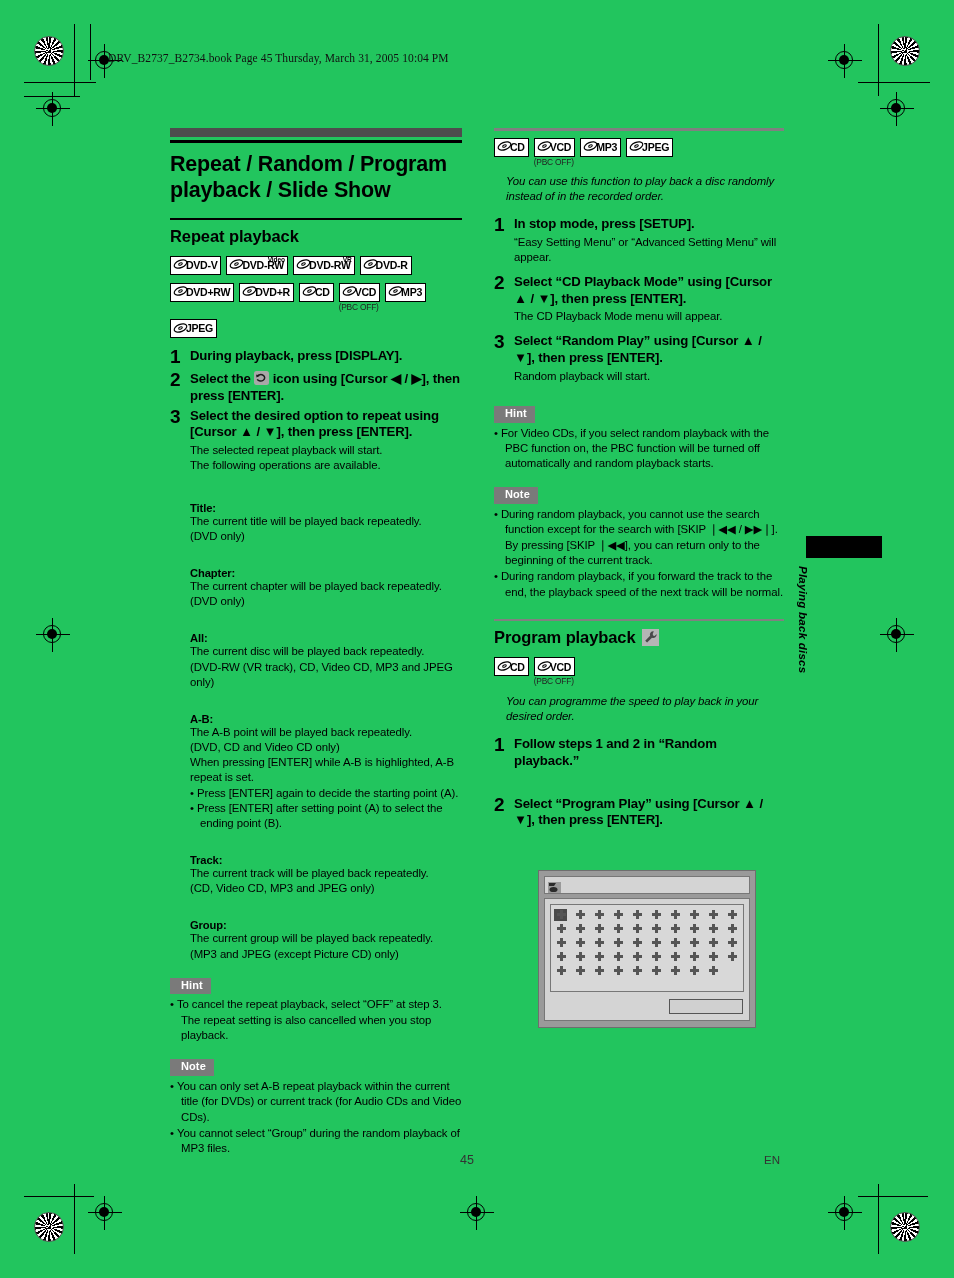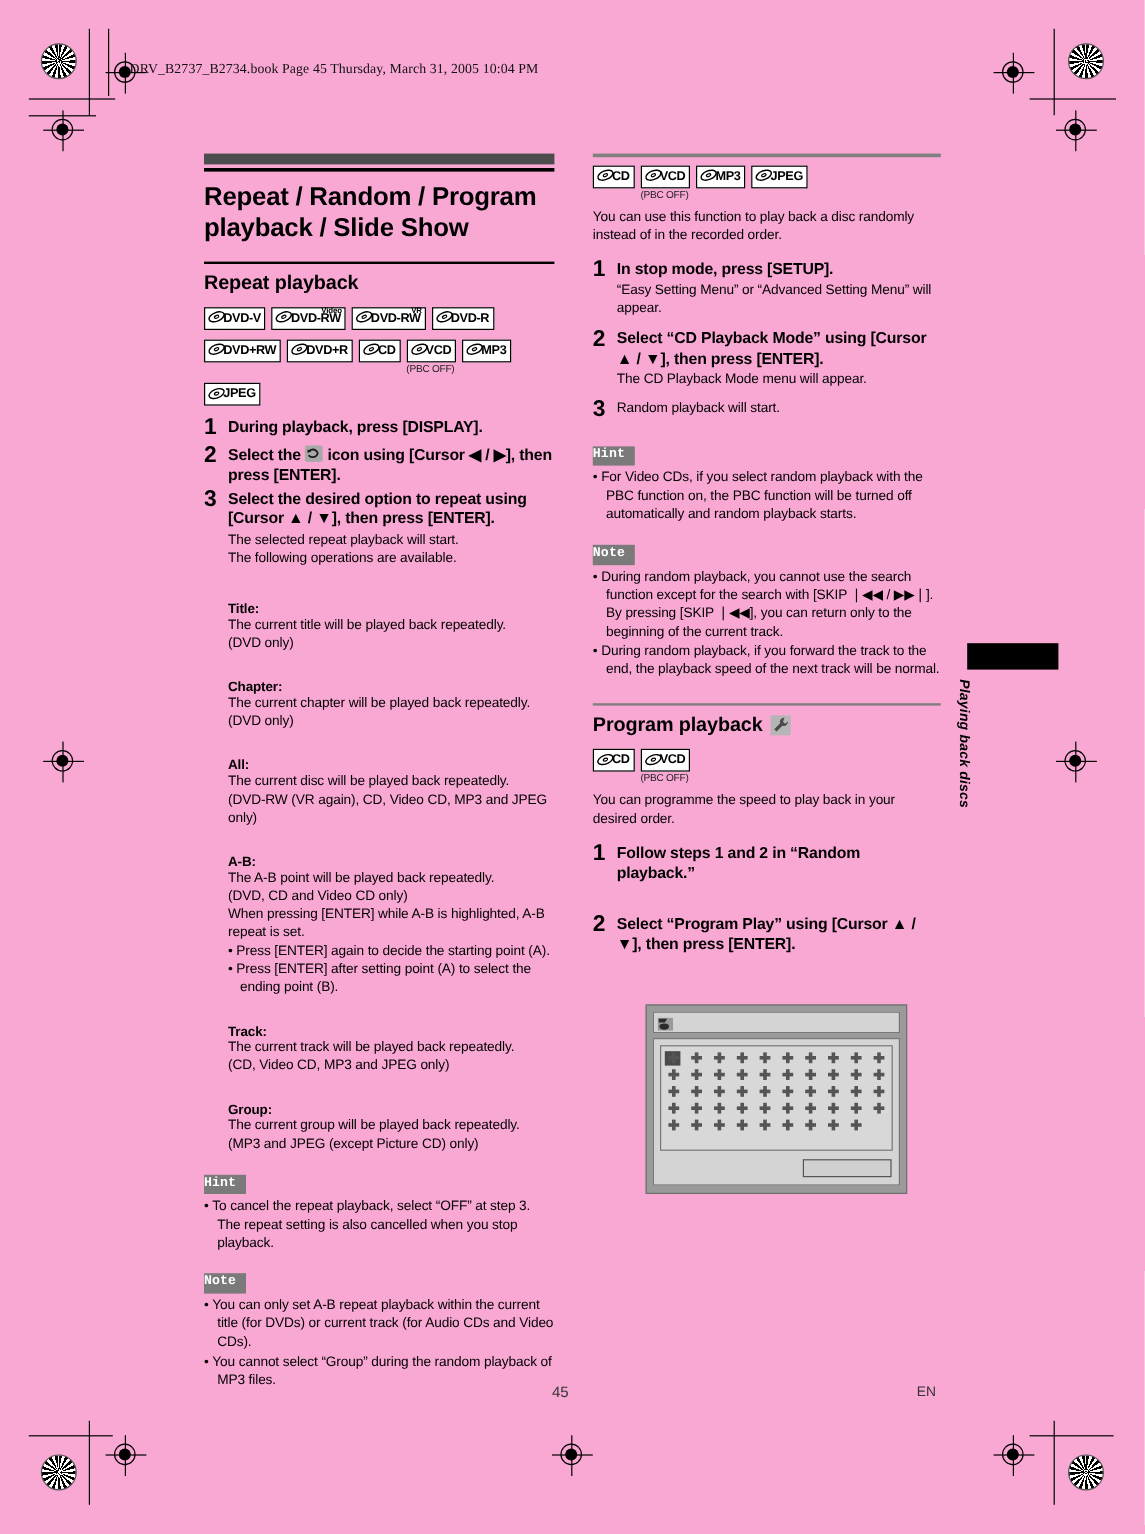--- a/index.html
+++ b/index.html
@@ -9,21 +9,21 @@
   }
   body {
     font-family: "Liberation Sans", sans-serif;
     color: #000;
   }
   #page {
     position: relative;
     width: 954px;
     height: 1278px;
     overflow: hidden;
-    background: #f9a8d4;
+    background: #22c55e;
   }
 
   
   .reg-cross {
     position: absolute;
     width: 34px; height: 34px;
   }
   .reg-cross .ring {
     position: absolute;
     left: 7px; top: 7px;
@@ -259,24 +259,23 @@
   
   .callout {
     margin-top: 13px;
   }
   .callout-tag {
     display: inline-block;
     background: #7a7a7a;
     color: #fff;
     font-size: 11px;
     font-weight: bold;
-    padding: 1px 8px 2px 0;
+    padding: 1px 8px 2px 11px;
     letter-spacing: 0.1px;
     line-height: 1.25;
-    font-family: Liberation Mono, monospace;
   }
   .callout ul {
     margin: 3px 0 0 0;
     padding: 0;
     list-style: none;
   }
   .callout li {
     font-size: 11.4px;
     line-height: 1.34;
     padding-left: 11px;
@@ -284,22 +283,23 @@
     margin-bottom: 1px;
     letter-spacing: -0.1px;
   }
   .callout li:before {
     content: "\2022\00a0";
   }
 
   .para {
     font-size: 11.4px;
     line-height: 1.34;
-    margin: 0 0 10px 0;
+    margin: 0 0 10px 12px;
     letter-spacing: -0.1px;
+    font-style: italic;
   }
 
   
   .screen-mock {
     margin: 18px auto 0 44px;
     width: 218px;
     height: 158px;
     background: #9a9a9a;
     border: 1px solid #6e6e6e;
     box-sizing: border-box;
@@ -636,21 +636,21 @@
 
     <div class="defs" id="repeat-defs">
         <div class="def-term">Title:</div>
         <div class="def-text">The current title will be played back repeatedly.</div>
         <div class="def-text">(DVD only)</div>
         <div class="def-term">Chapter:</div>
         <div class="def-text">The current chapter will be played back repeatedly.</div>
         <div class="def-text">(DVD only)</div>
         <div class="def-term">All:</div>
         <div class="def-text">The current disc will be played back repeatedly.</div>
-        <div class="def-text">(DVD-RW (VR again), CD, Video CD, MP3 and JPEG only)</div>
+        <div class="def-text">(DVD-RW (VR track), CD, Video CD, MP3 and JPEG only)</div>
         <div class="def-term">A-B:</div>
         <div class="def-text">The A-B point will be played back repeatedly.</div>
         <div class="def-text">(DVD, CD and Video CD only)</div>
         <div class="def-text">When pressing [ENTER] while A-B is highlighted, A-B repeat is set.</div>
         <ul class="def-bullets">
           <li>Press [ENTER] again to decide the starting point (A).</li>
           <li>Press [ENTER] after setting point (A) to select the ending point (B).</li>
         </ul>
         <div class="def-term">Track:</div>
         <div class="def-text">The current track will be played back repeatedly.</div>
@@ -733,20 +733,21 @@
         <div class="step">
           <div class="step-num">2</div>
           <div class="step-body">
             <div class="step-head">Select “CD Playback Mode” using [Cursor ▲ / ▼], then press [ENTER].</div>
             <div class="step-sub">The CD Playback Mode menu will appear.</div>
           </div>
         </div>
         <div class="step">
           <div class="step-num">3</div>
           <div class="step-body">
+            <div class="step-head">Select “Random Play” using [Cursor ▲ / ▼], then press [ENTER].</div>
             <div class="step-sub">Random playback will start.</div>
           </div>
         </div>
       </div>
 
     <div class="callout">
       <div class="callout-tag">Hint</div>
       <ul id="random-hint-list">
           <li>For Video CDs, if you select random playback with the PBC function on, the PBC function will be turned off automatically and random playback starts.</li>
         </ul>

